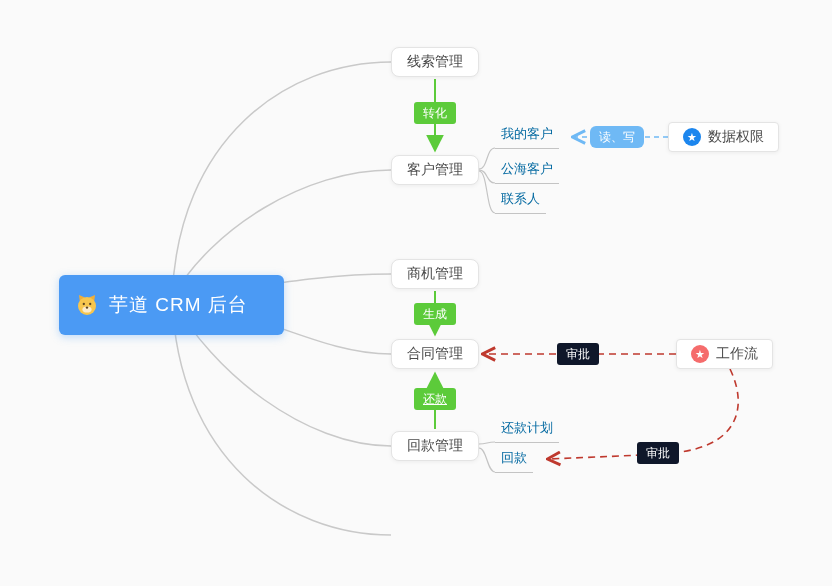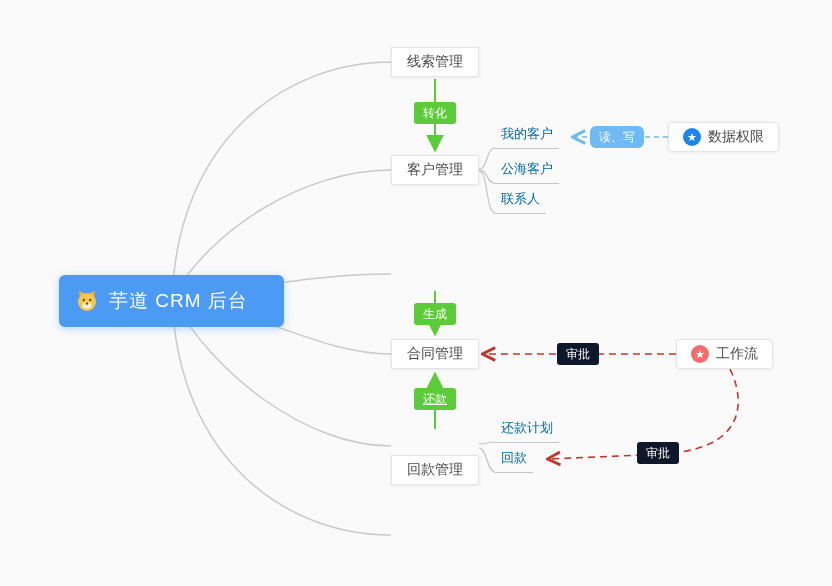--- a/index.html
+++ b/index.html
@@ -7,31 +7,31 @@
   body { font-family: "Liberation Sans", "DejaVu Sans", sans-serif; }
   .canvas {
     position: relative;
     width: 832px; height: 586px;
     background: #fafafa;
     overflow: hidden;
   }
   svg.wires { position:absolute; left:0; top:0; z-index:1; }
 
   .root-node {
-    position:absolute; left:59px; top:275px; width:225px; height:52px;
+    position:absolute; left:59px; top:275px; width:225px; height:60px;
     background:#4b9af4; border-radius:6px; z-index:2;
     display:flex; align-items:center; gap:10px; padding-left:16px;
     box-shadow:0 2px 8px rgba(75,154,244,.35);
   }
   .root-node .root-label { color:#fff; font-size:19px; letter-spacing:1px; }
   .dog-icon { width:24px; height:24px; flex:0 0 auto; }
 
   .mnode {
     position:absolute; width:88px; height:30px; z-index:2;
-    background:#fff; border:1px solid #e4e4e4; border-radius:1px;
+    background:#fff; border:1px solid #e4e4e4; border-radius:8px;
     box-shadow:0 1px 4px rgba(0,0,0,.06);
     display:flex; align-items:center; justify-content:center;
     font-size:14px; color:#4a4a4a;
   }
   .side-node {
     position:absolute; height:30px; z-index:2;
     background:#fff; border:1px solid #e4e4e4; border-radius:4px;
     box-shadow:0 1px 4px rgba(0,0,0,.06);
     display:inline-flex; align-items:center; gap:7px; padding:0 14px;
     font-size:14px; color:#4a4a4a;
@@ -115,24 +115,27 @@
     </svg>
     <span class="root-label">芋道 CRM 后台</span>
   </div>
 
   <div class="mnode" style="left:391px; top:47px;">
       <span>线索管理</span>
     </div>
   <div class="mnode" style="left:391px; top:155px;">
       <span>客户管理</span>
     </div>
+  <div class="mnode" style="left:391px; top:259px;">
+      <span>商机管理</span>
+    </div>
   <div class="mnode" style="left:391px; top:339px;">
       <span>合同管理</span>
     </div>
-  <div class="mnode" style="left:391px; top:455px;">
+  <div class="mnode" style="left:391px; top:431px;">
       <span>回款管理</span>
     </div>
 
   <div class="leaf" style="left:495px; top:125px;"><span>我的客户</span></div>
   <div class="leaf" style="left:495px; top:160px;"><span>公海客户</span></div>
   <div class="leaf" style="left:495px; top:190px;"><span>联系人</span></div>
 
   <div class="leaf" style="left:495px; top:419px;"><span>还款计划</span></div>
   <div class="leaf" style="left:495px; top:449px;"><span>回款</span></div>
 

